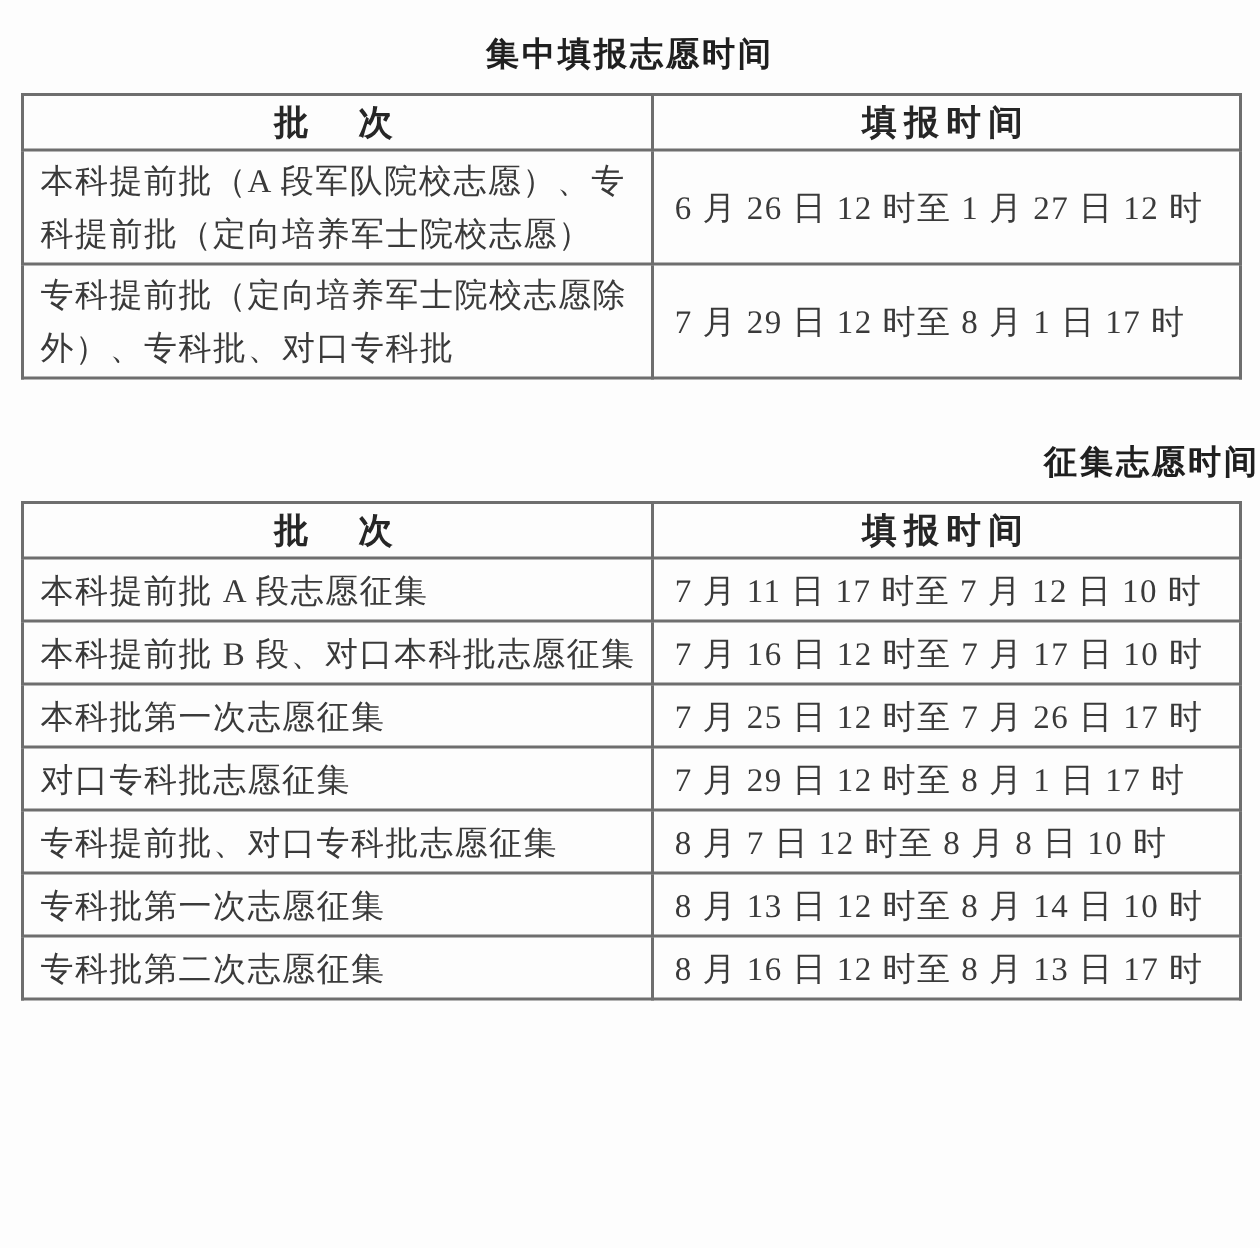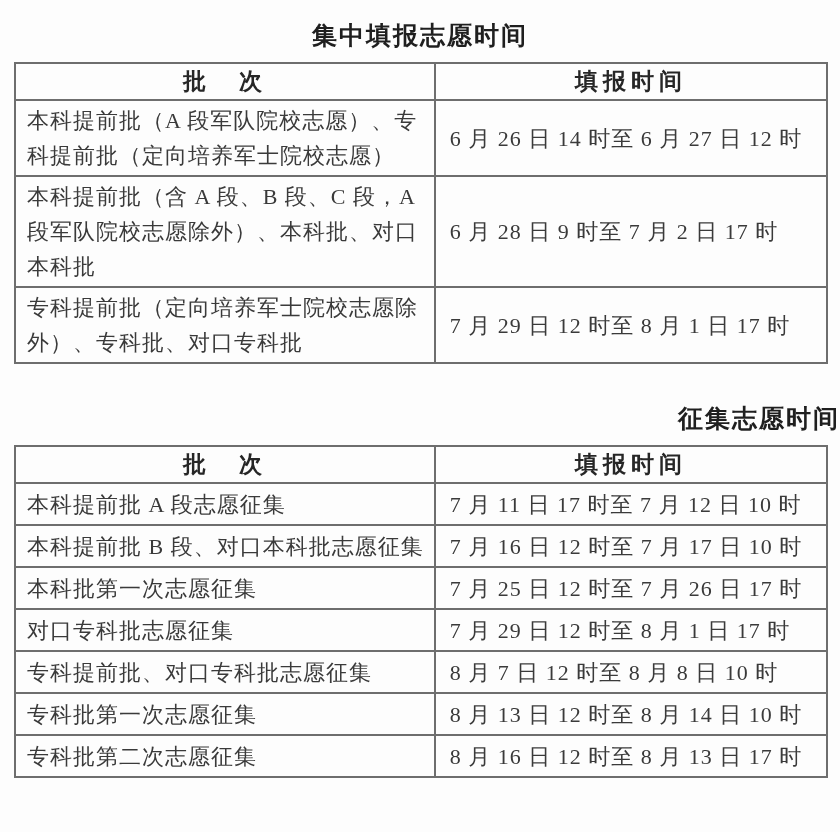--- a/index.html
+++ b/index.html
@@ -12,23 +12,23 @@
     height: 832px;
     background: #fdfdfd;
     overflow: hidden;
     font-family: "Liberation Serif", "DejaVu Serif", serif;
     color: #3a3a3a;
     box-sizing: border-box;
   }
   .section-title {
     margin: 0;
     text-align: center;
-    font-family: Liberation Serif, serif;
+    font-family: Liberation Sans, sans-serif;
     font-weight: bold;
-    font-size: 25px;
+    font-size: 22px;
     line-height: 30px;
     color: #1f1f1f;
     letter-spacing: 2px;
   }
   .title-1 { padding-top: 21px; }
   .title-2 { padding-top: 40px; text-align: right; }
   table.schedule {
     width: 814px;
     margin: 11px 12px 0 14px;
     border-collapse: collapse;
@@ -82,25 +82,21 @@
     </colgroup>
     <thead>
       <tr>
         <th>批　次</th>
         <th>填报时间</th>
       </tr>
     </thead>
     <tbody>
         <tr>
           <td class="batch-cell">本科提前批（A 段军队院校志愿）、专科提前批（定向培养军士院校志愿）</td>
-          <td class="time-cell">6 月 26 日 14 时至 6 月 27 日 12 时</td>
-        </tr>
-        <tr>
-          <td class="batch-cell">本科提前批（含 A 段、B 段、C 段，A 段军队院校志愿除外）、本科批、对口本科批</td>
-          <td class="time-cell">6 月 28 日 9 时至 7 月 2 日 17 时</td>
+          <td class="time-cell">6 月 26 日 12 时至 1 月 27 日 12 时</td>
         </tr>
         <tr>
           <td class="batch-cell">专科提前批（定向培养军士院校志愿除外）、专科批、对口专科批</td>
           <td class="time-cell">7 月 29 日 12 时至 8 月 1 日 17 时</td>
         </tr>
       </tbody>
   </table>
 
   <h2 class="section-title title-2">征集志愿时间</h2>
 

